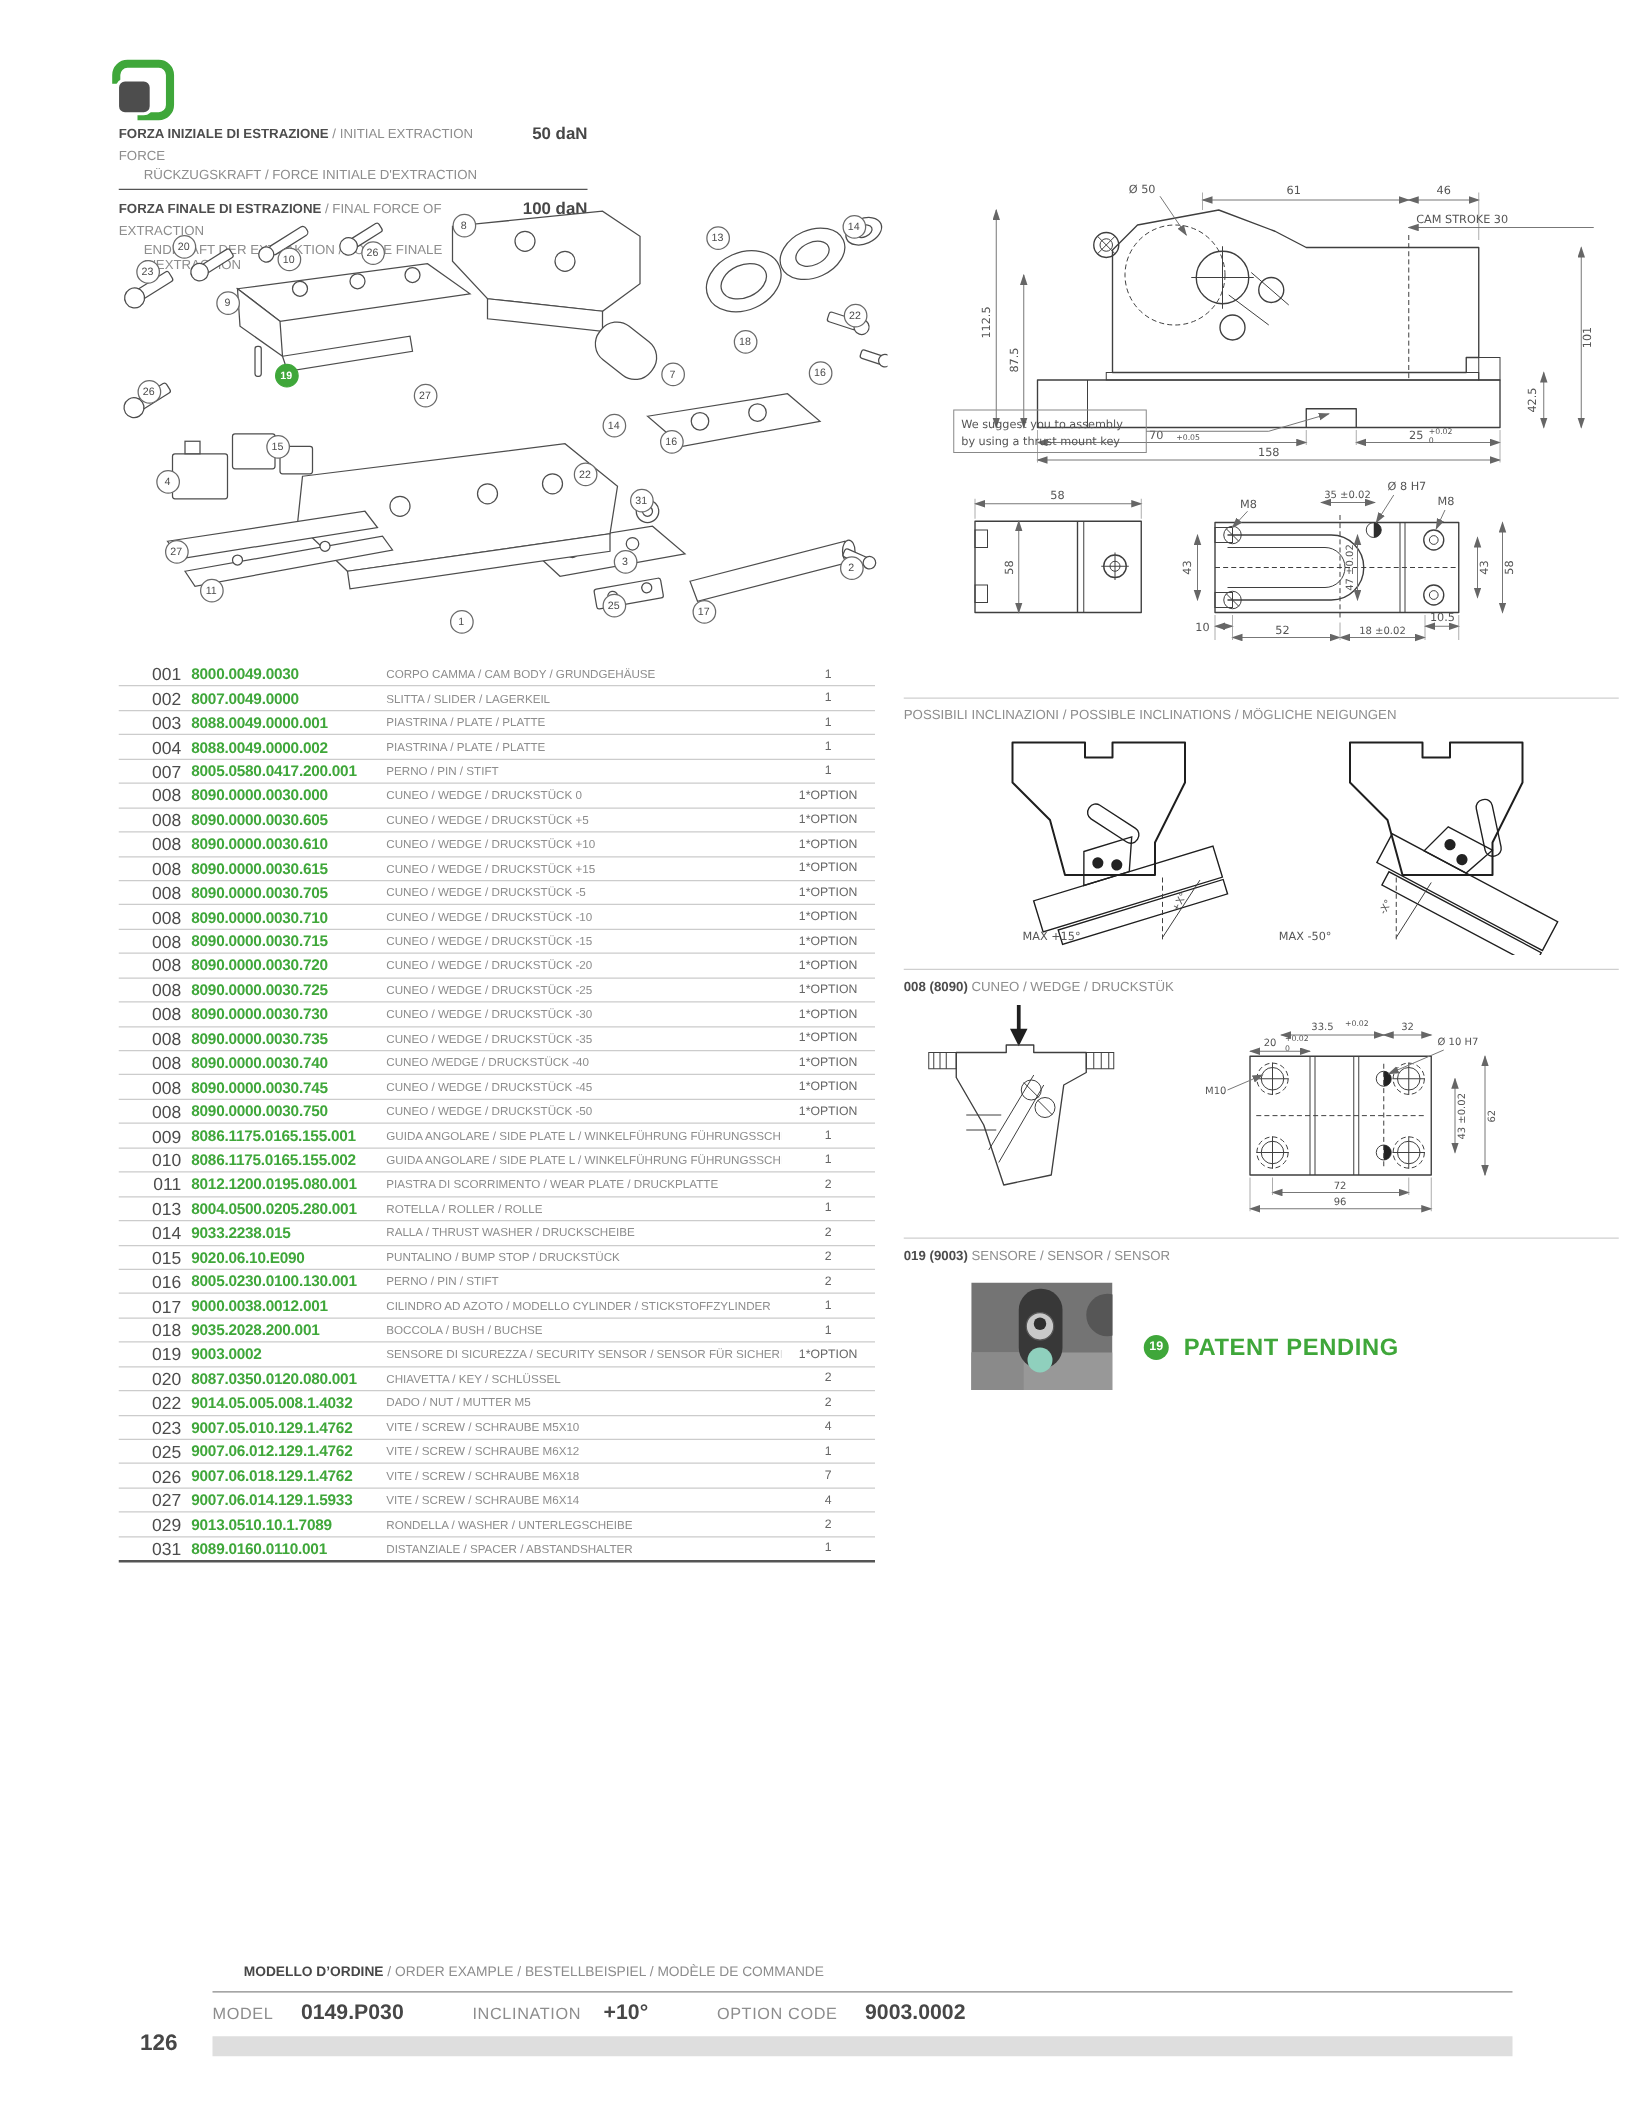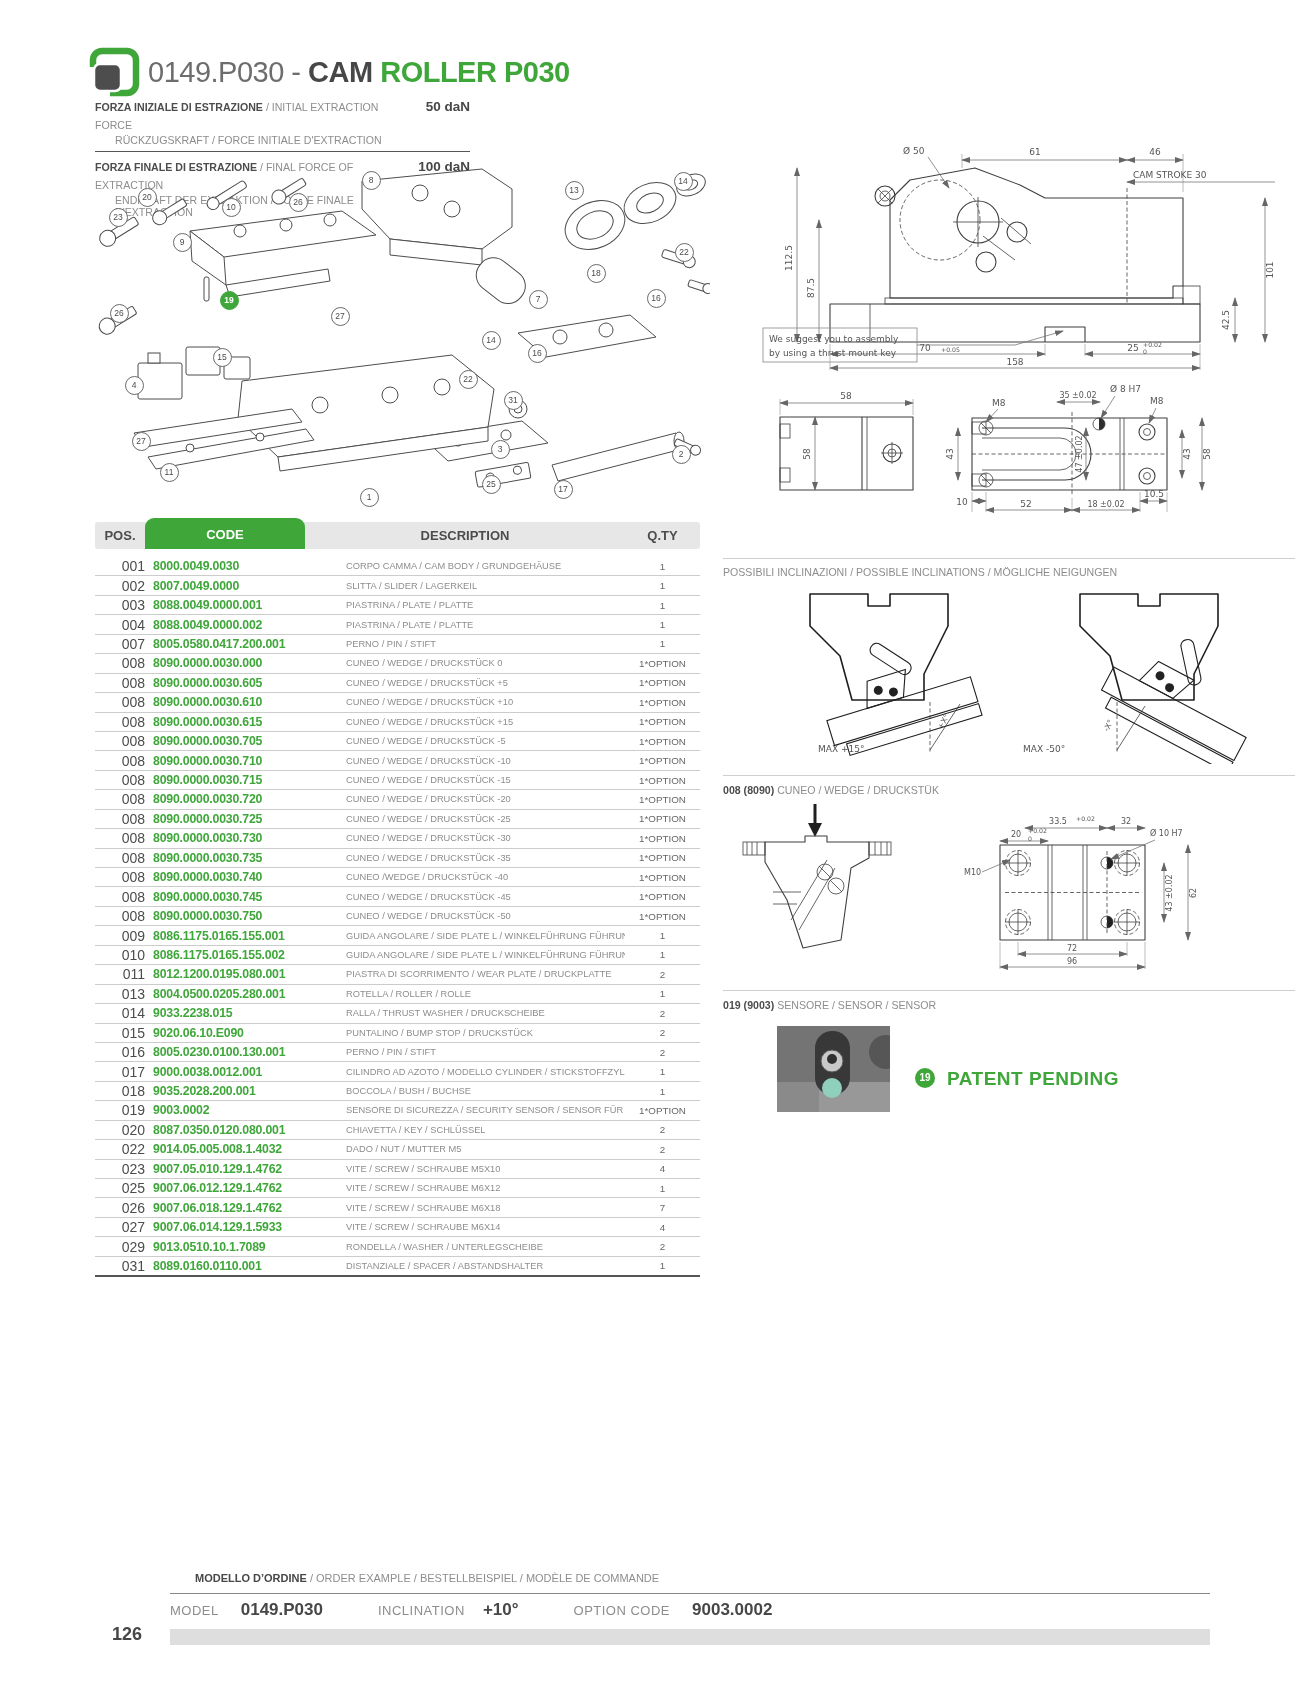--- a/index.html
+++ b/index.html
@@ -62,21 +62,21 @@
          background:#e7e7e7;border-radius:3px;align-items:center;}
   .thead span{font-weight:bold;font-size:13px;color:#4c4c4c;text-align:center;}
   .thead .h-code{background:#3fa73a;color:#fff;border-radius:9px 9px 0 0;height:31px;line-height:33px;
                  margin-top:-4px;}
   .tbody{margin-top:8px;}
   .trow{display:grid;grid-template-columns:50px 160px 320px 75px;height:18.45px;
         border-bottom:1px solid #ccc;align-items:center;}
   .trow:last-child{border-bottom:2px solid #555;}
   .c-pos{font-weight:normal;font-size:14px;color:#4c4c4c;text-align:right;}
   .c-code{font-weight:bold;font-size:12.3px;color:#3fa73a;padding-left:8px;letter-spacing:-.2px;}
-  .c-desc{font-size:9.3px;color:#8d8d8d;padding-left:4px;white-space:nowrap;overflow:hidden;margin-left:37px;}
+  .c-desc{font-size:9.3px;color:#8d8d8d;padding-left:4px;white-space:nowrap;overflow:hidden;}
   .c-qty{font-size:9.8px;color:#666;text-align:center;}
 
   
   .order-title{position:absolute;left:170px;top:1572px;font-size:11px;color:#8d8d8d;padding-left:25px;}
   .order-title b{color:#474747;}
   .order-rule{position:absolute;left:170px;top:1593px;width:1040px;border-top:1.3px solid #888;}
   .order-row{position:absolute;left:170px;top:1600px;display:flex;align-items:baseline;}
   .order-row .lbl{font-size:13px;color:#8d8d8d;letter-spacing:.5px;}
   .order-row .val{font-size:17px;font-weight:bold;color:#474747;}
   .pageno{position:absolute;left:112px;top:1624px;font-size:18px;font-weight:bold;color:#474747;}
@@ -87,23 +87,20 @@
 </style>
 </head>
 <body>
 
 <div class="page">
 
   <svg class="abs" style="left:86px;top:47px" width="56" height="52" viewBox="0 0 56 52">
     <path d="M7 20 V13 a9 9 0 0 1 9 -9 H41 a9 9 0 0 1 9 9 V37 a9 9 0 0 1 -9 9 H24" fill="none" stroke="#3fa73a" stroke-width="6.5"></path>
     <rect x="8" y="17" width="27" height="27" rx="6" fill="#4d4d4d" stroke="#fff" stroke-width="2.5"></rect>
   </svg>
-  <div class="title">
-    <span class="t-code">0149.P030 - </span><span class="t-bold">CAM</span><span class="t-green"> ROLLER P030</span>
-  </div>
 
   <div class="spec-left">
     <div class="spec-row">
       <div><span class="spec-b">FORZA INIZIALE DI ESTRAZIONE</span><span class="spec-g"> / INITIAL EXTRACTION FORCE</span></div>
       <div class="spec-l2">RÜCKZUGSKRAFT / FORCE INITIALE D'EXTRACTION</div>
       <div class="spec-val">50 daN</div>
     </div>
     <hr class="spec-div">
     <div class="spec-row">
       <div><span class="spec-b">FORZA FINALE DI ESTRAZIONE</span><span class="spec-g"> / FINAL FORCE OF EXTRACTION</span></div>
@@ -500,26 +497,20 @@
       <rect x="38" y="5" width="35" height="64" rx="17" fill="#383838"></rect>
       <circle cx="55" cy="35" r="11" fill="#c9c9c9" stroke="#555"></circle>
       <circle cx="55" cy="33" r="5" fill="#303030"></circle>
       <circle cx="55" cy="62" r="10" fill="#8fd0bd"></circle>
     </svg>
   </div>
   <div class="badge19">19</div>
   <div class="patent">PATENT PENDING</div>
 
   <div id="parts-table">
-    <div class="thead">
-      <span>POS.</span>
-      <span class="h-code">CODE</span>
-      <span>DESCRIPTION</span>
-      <span>Q.TY</span>
-    </div>
     <div class="tbody">
         <div class="trow">
           <span class="c-pos">001</span>
           <span class="c-code">8000.0049.0030</span>
           <span class="c-desc">CORPO CAMMA / CAM BODY / GRUNDGEHÄUSE</span>
           <span class="c-qty">1</span>
         </div>
         <div class="trow">
           <span class="c-pos">002</span>
           <span class="c-code">8007.0049.0000</span>

